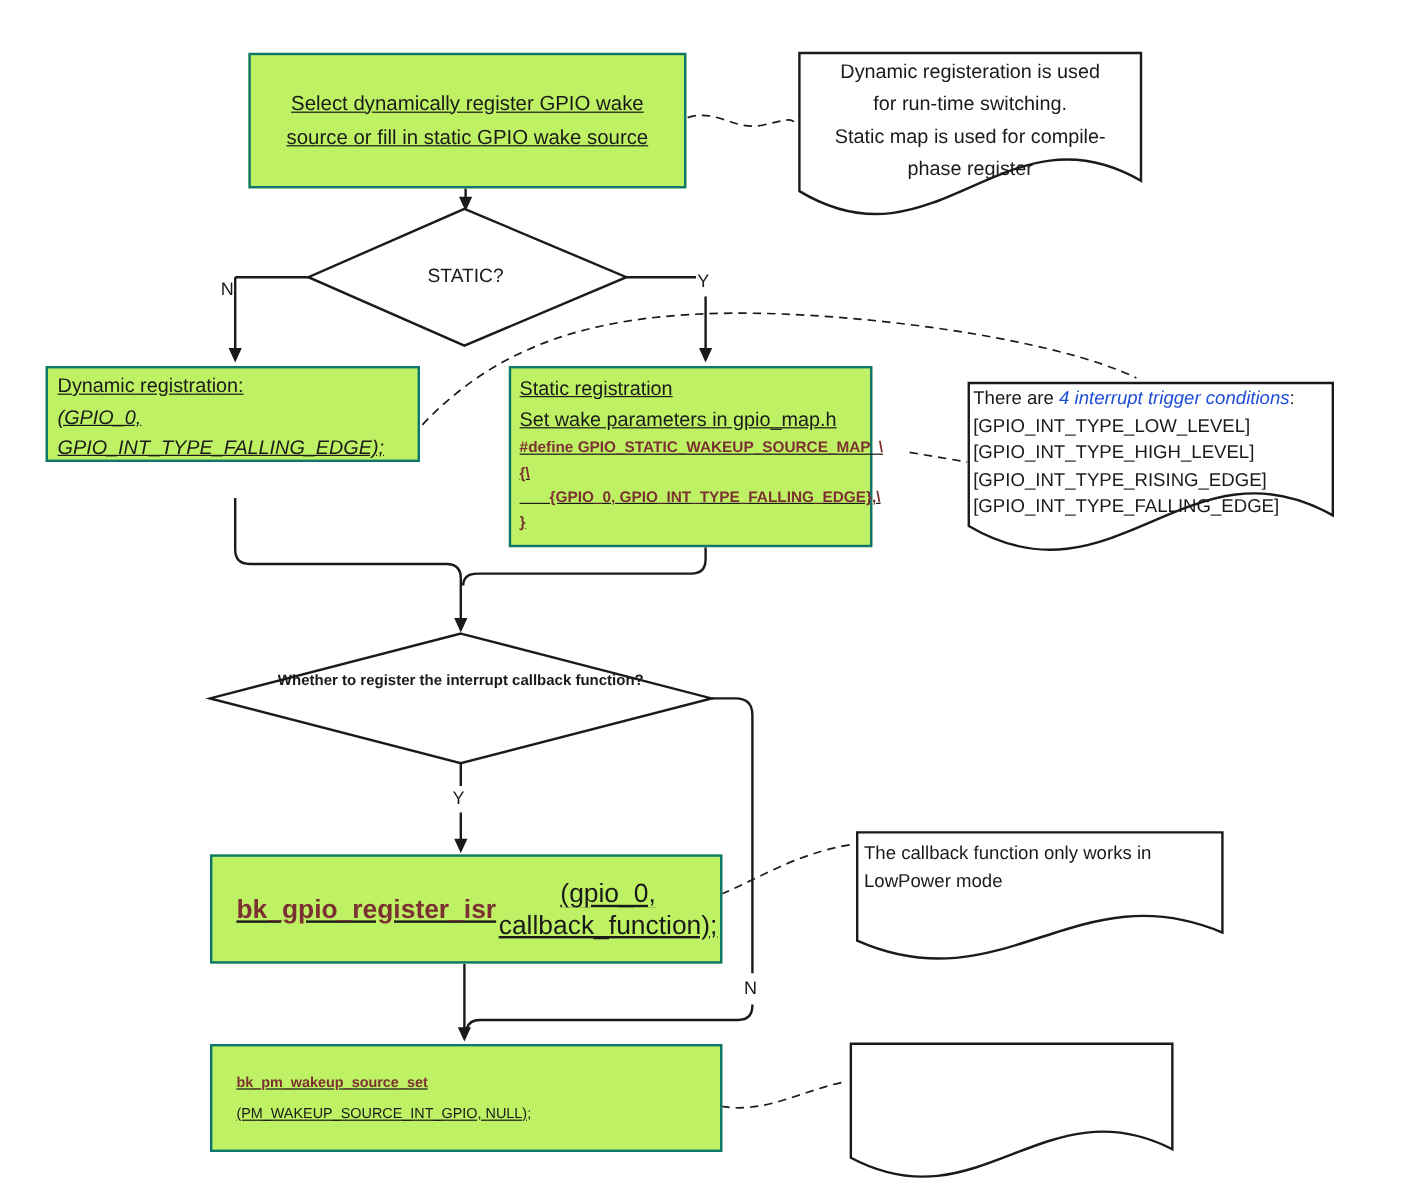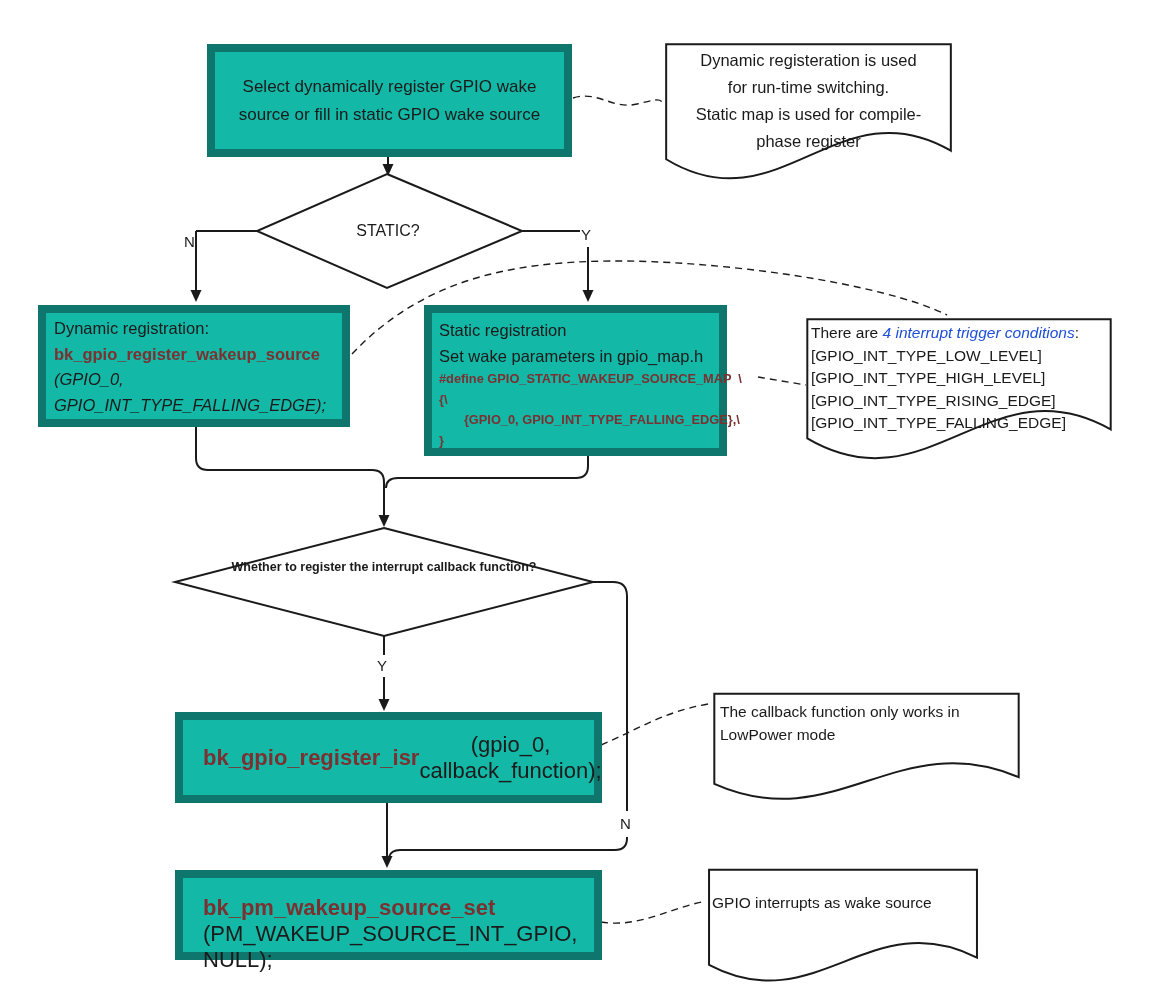--- a/index.html
+++ b/index.html
@@ -1,19 +1,19 @@
 <!DOCTYPE html>
 <html><head>
 <meta charset="utf-8">
 <style>
   html,body{margin:0;padding:0;background:#fff;}
   .canvas{position:relative;width:1174px;height:1003px;background:#fff;overflow:hidden;
           font-family:"Liberation Sans",sans-serif;color:#1a1a1a;}
   .overlay{position:absolute;left:0;top:0;width:1174px;height:1003px;}
-  .node{position:absolute;background:#14b8a6;border:8px solid #0f766e;box-sizing:border-box;}
+  .node{position:absolute;background:#bef264;border:2px solid #0f766e;box-sizing:border-box;text-decoration:underline;}
   .callout{position:absolute;box-sizing:border-box;}
   .callout svg{position:absolute;left:0;top:0;width:100%;height:100%;}
   .callout .ctext{position:relative;}
   .code{color:#7b3131;font-weight:bold;}
   .codeline{color:#7b3131;font-weight:bold;white-space:pre;}
   .ital{font-style:italic;}
   .lbl{position:absolute;font-size:15px;line-height:15px;}
   .dlabel{position:absolute;text-align:center;}
   .center{text-align:center;}
 </style>
@@ -69,23 +69,22 @@
       <div>for run-time switching.</div>
       <div>Static map is used for compile-</div>
       <div>phase register</div>
     </div>
   </div>
 
   <div class="dlabel" style="left:308px;top:222px;width:160px;font-size:16px;">STATIC?</div>
   <div class="lbl" style="left:184px;top:234px;">N</div>
   <div class="lbl" style="left:581px;top:227px;">Y</div>
 
-  <div class="node" style="left:38px;top:305px;width:312px;height:122px;padding:3px 8px;font-size:16.5px;line-height:25.5px;">
+  <div class="node" style="left:38px;top:305px;width:312px;height:80px;padding:3px 8px;font-size:16.5px;line-height:25.5px;">
     <div>Dynamic registration:</div>
-    <div class="code">bk_gpio_register_wakeup_source</div>
     <div class="ital">(GPIO_0,</div>
     <div class="ital">GPIO_INT_TYPE_FALLING_EDGE);</div>
   </div>
 
   <div class="node" style="left:424px;top:305px;width:303px;height:151px;padding:4px 7px;">
     <div style="font-size:16.5px;line-height:26px;">Static registration</div>
     <div style="font-size:16.5px;line-height:26px;">Set wake parameters in gpio_map.h</div>
     <div class="codeline" style="font-size:12.8px;line-height:20.5px;">#define GPIO_STATIC_WAKEUP_SOURCE_MAP  \</div>
     <div class="codeline" style="font-size:12.8px;line-height:20.5px;">{\</div>
     <div class="codeline" style="font-size:12.8px;line-height:20.5px;">       {GPIO_0, GPIO_INT_TYPE_FALLING_EDGE},\</div>
@@ -117,27 +116,24 @@
   <div class="callout" style="left:712px;top:692px;width:309px;height:112px;">
     <svg viewBox="0 0 200 100" preserveAspectRatio="none">
       <path d="M1.5,1.5 H198.5 V76 C120,30 80,130 1.5,82 Z" fill="#fff" stroke="#1a1a1a" stroke-width="2" vector-effect="non-scaling-stroke"></path>
     </svg>
     <div class="ctext" style="padding:8px 8px 0;font-size:15.5px;line-height:23px;">
       <div>The callback function only works in</div>
       <div>LowPower mode</div>
     </div>
   </div>
 
-  <div class="node" style="left:175px;top:870px;width:427px;height:90px;padding:17px 0 0 20px;font-size:22px;line-height:26px;">
+  <div class="node" style="left:175px;top:870px;width:427px;height:90px;padding:17px 0 0 20px;font-size:12px;line-height:26px;">
     <div class="code">bk_pm_wakeup_source_set</div>
     <div>(PM_WAKEUP_SOURCE_INT_GPIO, NULL);</div>
   </div>
 
   <div class="callout" style="left:707px;top:868px;width:272px;height:118px;">
     <svg viewBox="0 0 200 100" preserveAspectRatio="none">
       <path d="M1.5,1.5 H198.5 V76 C120,30 80,130 1.5,82 Z" fill="#fff" stroke="#1a1a1a" stroke-width="2" vector-effect="non-scaling-stroke"></path>
     </svg>
-    <div class="ctext" style="padding:26px 5px 0;font-size:15.5px;">
-      <div>GPIO interrupts as wake source</div>
-    </div>
   </div>
 
 </div>
 
 </body></html>

